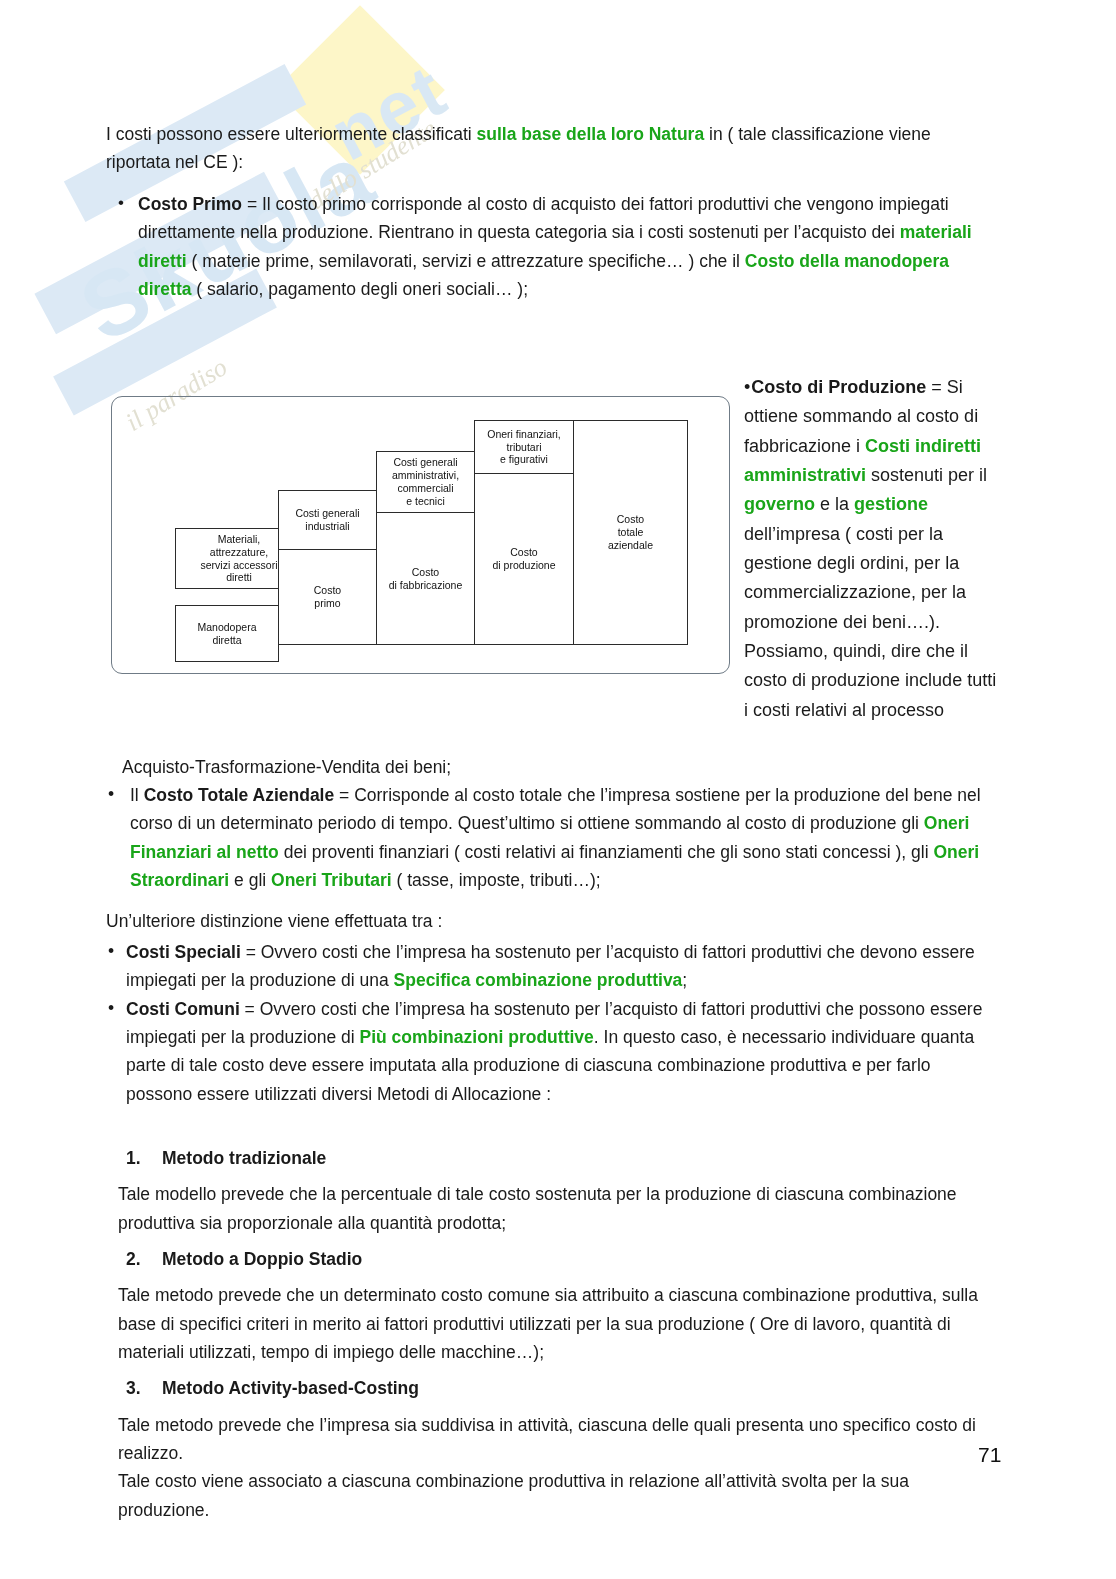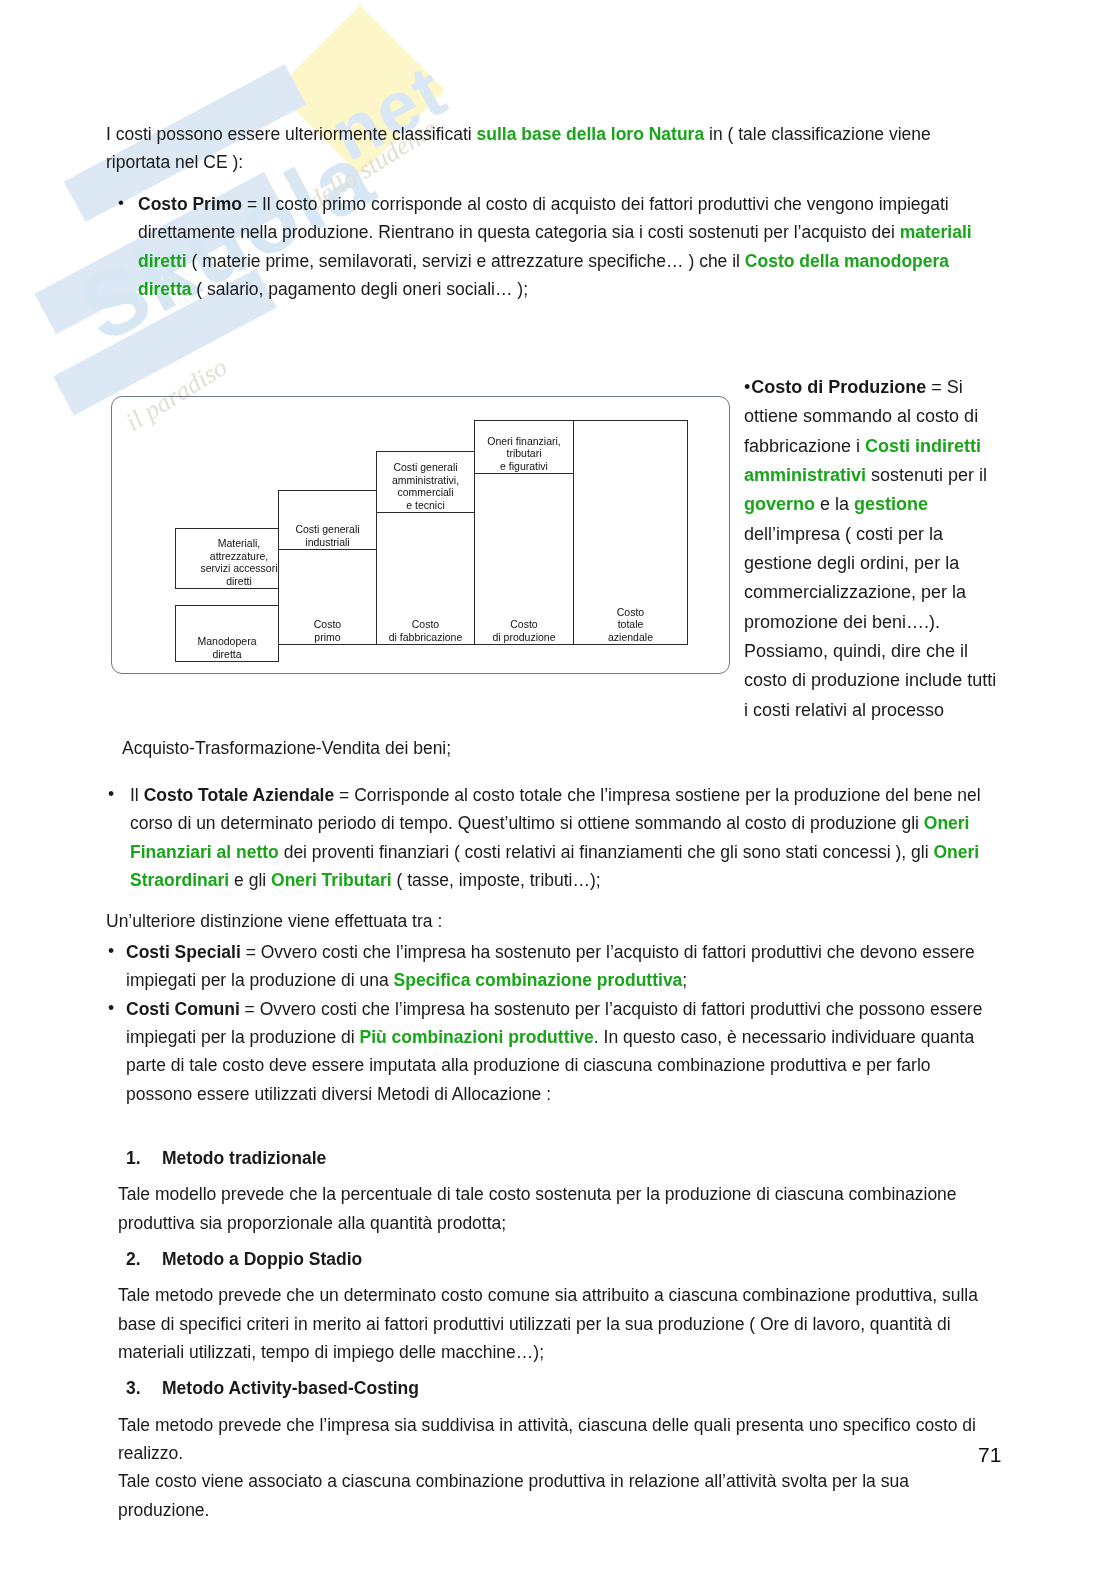--- a/index.html
+++ b/index.html
@@ -127,21 +127,21 @@
     border-radius: 11px;
     background: transparent;
     box-sizing: border-box;
     z-index: 2;
   }
   .fbox {
     position: absolute;
     border: 1px solid #2b2b2b;
     box-sizing: border-box;
     display: flex;
-    align-items: flex-end;
+    align-items: center;
     justify-content: center;
     text-align: center;
     font-family: "Liberation Sans", sans-serif;
     font-size: 10.5px;
     line-height: 1.22;
     color: #111;
     background: transparent;
   }
 
   
@@ -156,21 +156,21 @@
     color: #1a1a1a;
     z-index: 2;
   }
   #rightcol .lead:before {
     content: "\2022";
     margin-right: 1px;
   }
 
   #atv {
     position: absolute;
-    left: 122px; top: 708px;
+    left: 122px; top: 727px;
     width: 860px;
     margin-top: 26px;
   }
 
   #bullets-cta {
     position: absolute;
     left: 106px; top: 757px;
     width: 890px;
     margin: 0; padding: 0;
     list-style: none;

